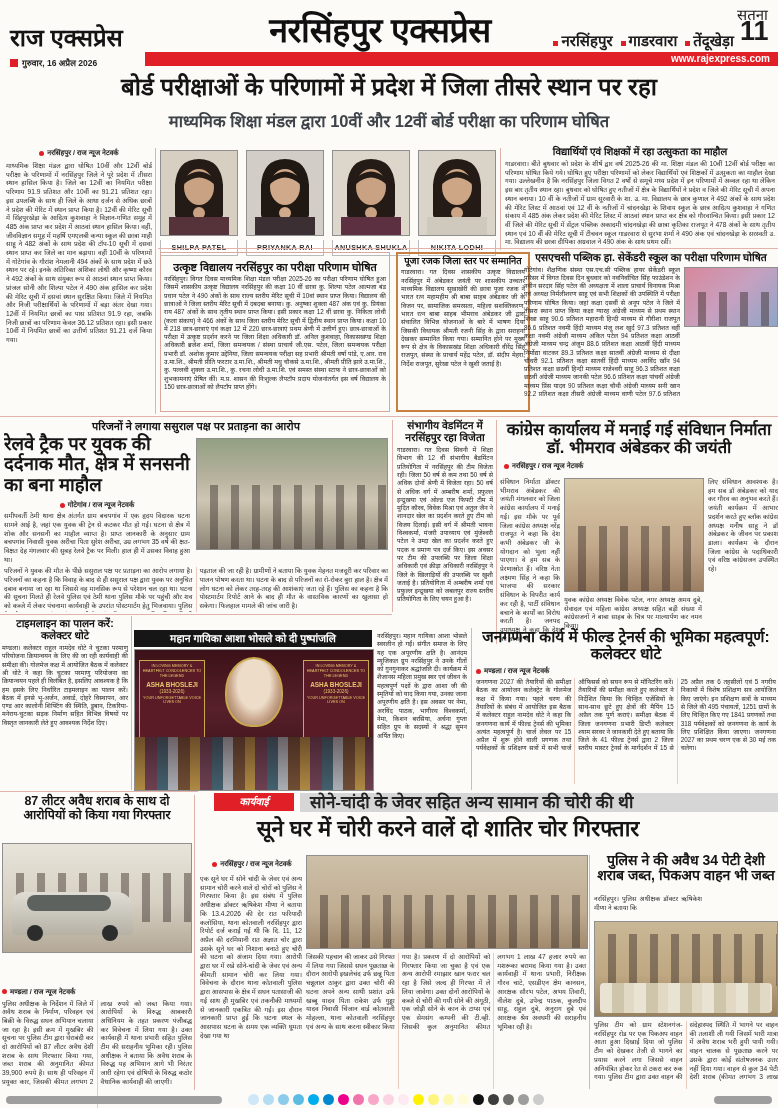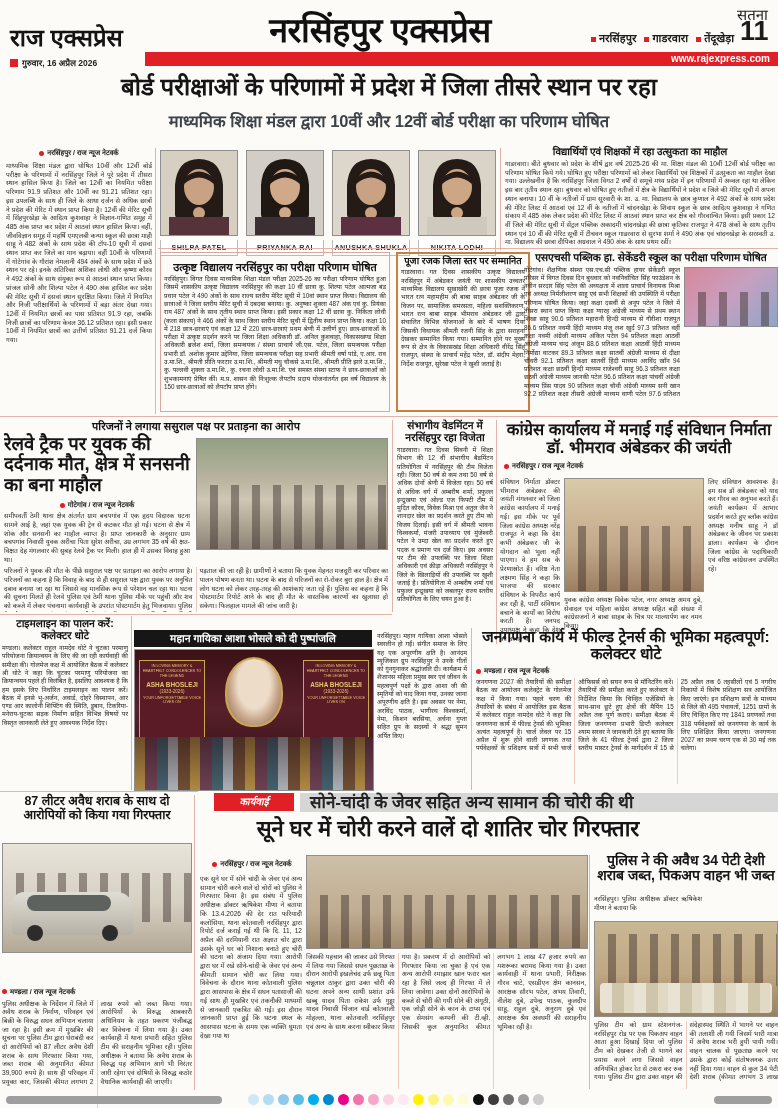--- a/index.html
+++ b/index.html
@@ -13,21 +13,21 @@
   .vrule{position:absolute;width:1px;background:#e2b3aa;}
   .hrule{position:absolute;height:1px;background:#e2b3aa;}
   .photo{position:absolute;border:1px solid #8f8f8f;overflow:hidden;}
   .cols2{column-count:2;column-gap:7px;column-rule:1px solid #ecc9c1;}
   .cols3{column-count:3;column-gap:7px;column-rule:1px solid #ecc9c1;}
   
   .brand{font-size:24px;font-weight:800;color:#141414;}
   .mast-title{font-size:34px;font-weight:800;color:#101010;text-align:center;letter-spacing:-.5px;}
   .mast-city{font-size:15px;font-weight:400;text-align:right;}
   .regions{display:flex;justify-content:flex-end;gap:8px;}
-  .region{font-size:11px;font-weight:bold;white-space:nowrap;}
+  .region{font-size:15px;font-weight:bold;white-space:nowrap;}
   .region::before{content:"";display:inline-block;width:5px;height:5px;background:#e01f26;margin-right:3px;}
   .pageno{font-size:27px;font-weight:800;}
   .redbar{background:#e01f26;color:#fff;font-size:10px;font-weight:bold;text-align:right;line-height:14px;padding-right:8px;box-sizing:border-box;}
   .dateline{font-size:8.5px;font-weight:bold;color:#222;}
   .redsq{display:inline-block;width:8px;height:8px;background:#e01f26;margin-right:4px;vertical-align:-1px;}
   
   .pframe{border:1px solid #8f8f8f;background:#d7cfc2;}
   .pname{height:15px;background:#fff;font-size:7.2px;font-weight:bold;text-align:center;letter-spacing:.4px;color:#333;line-height:15px;border:1px solid #bbb;border-top:none;}
   .ph-street{background:linear-gradient(180deg,#93a083 0%,#b7b29e 35%,#cfc6b4 55%,#aea693 78%,#8d8478 100%);}
   .ph-congress{background:linear-gradient(180deg,#d9caa9 0%,#c3a98b 60%,#9c7f63 100%);}

